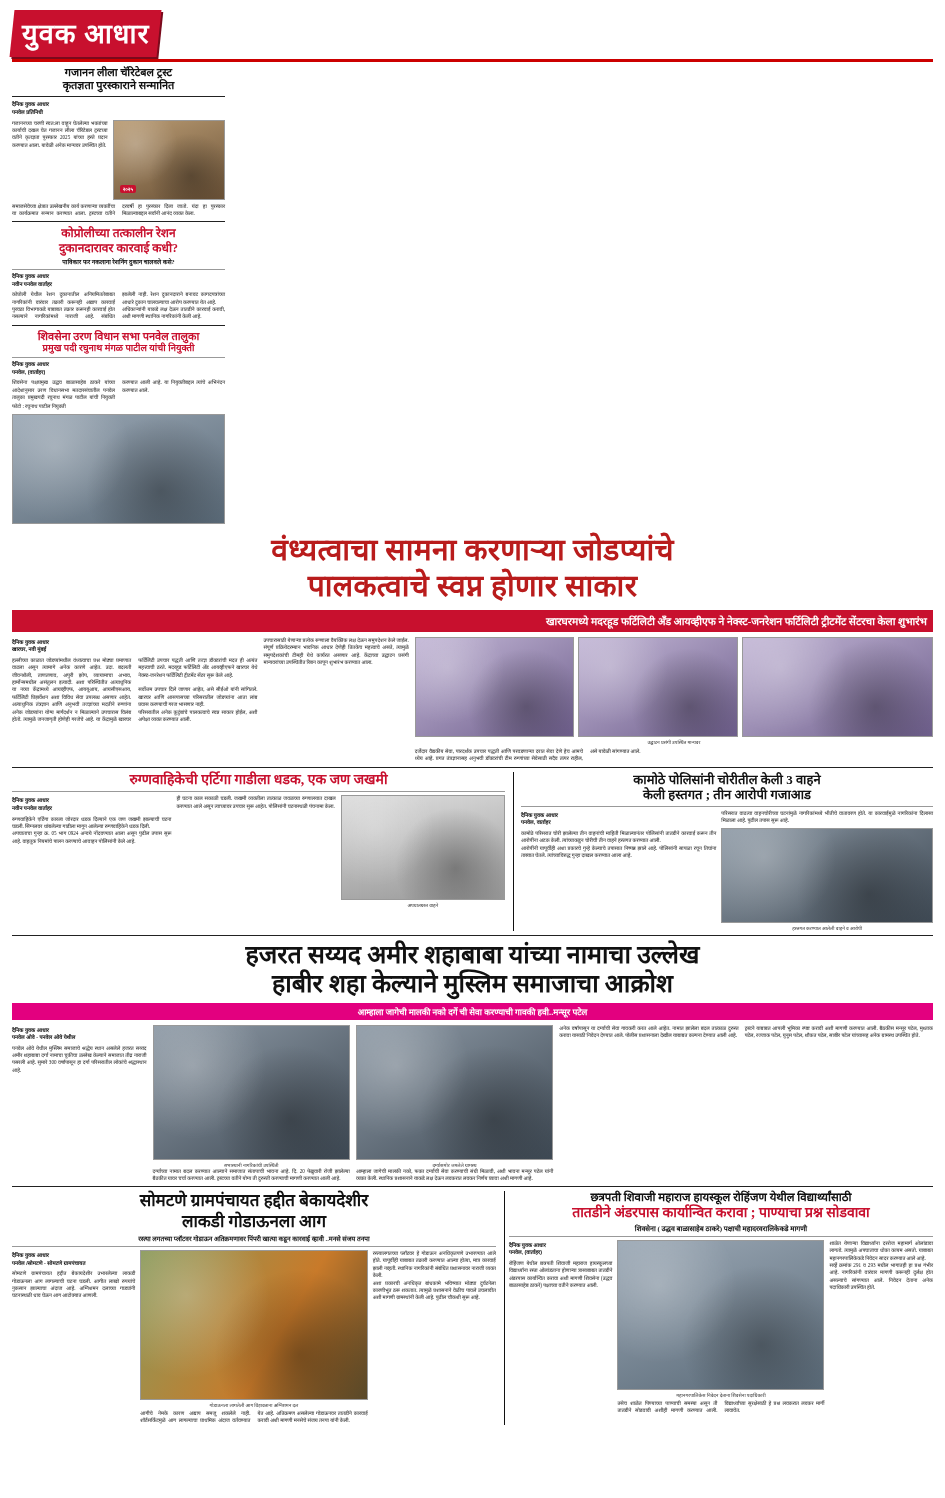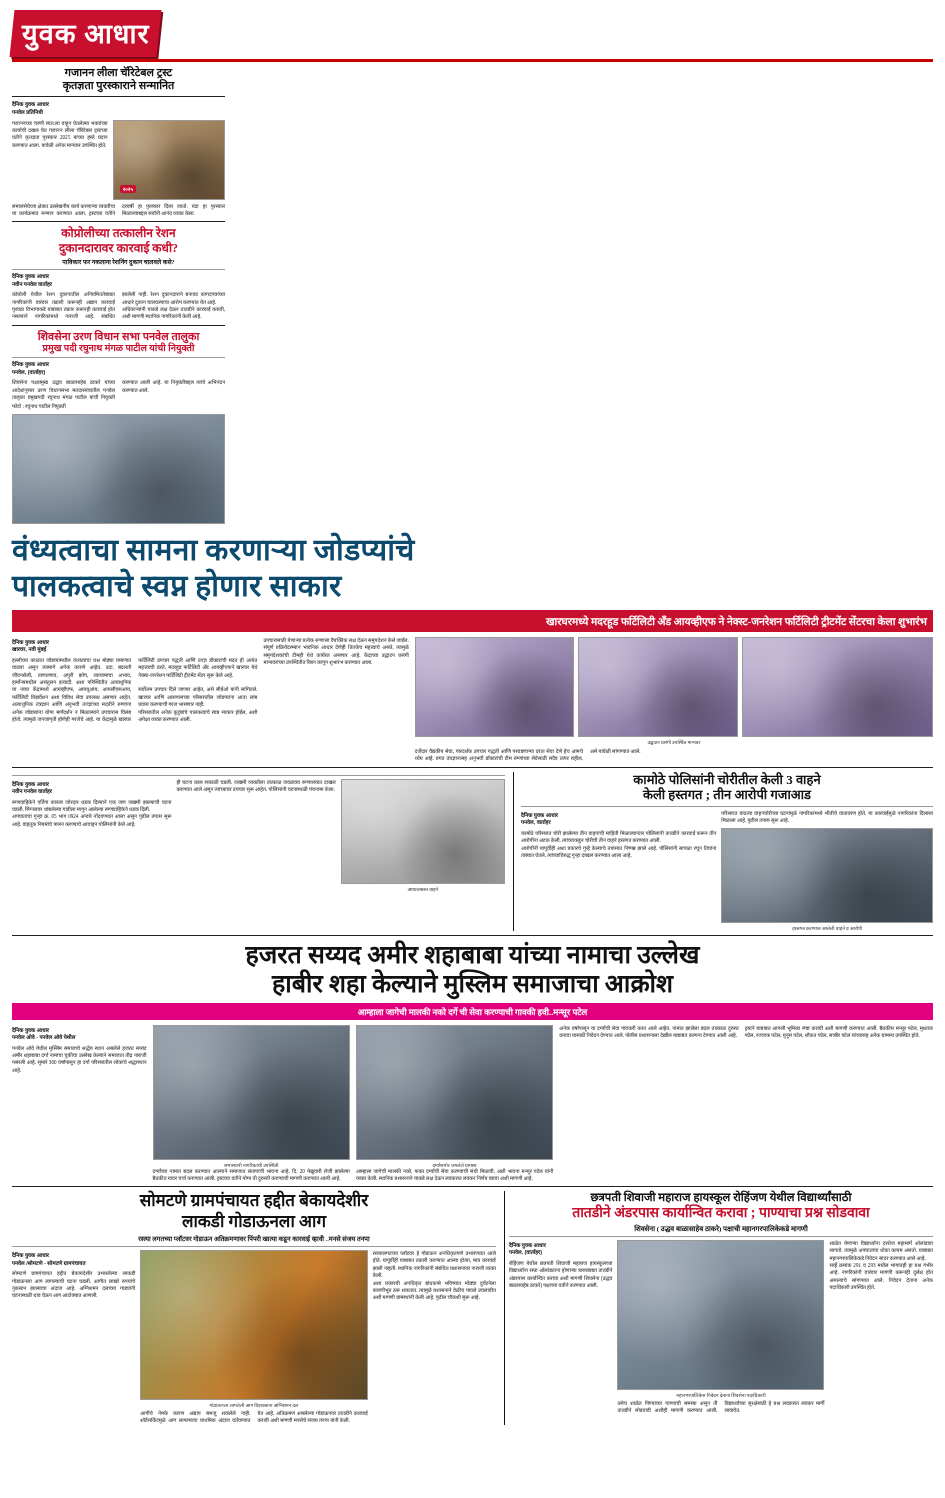--- a/index.html
+++ b/index.html
@@ -86,21 +86,22 @@
     line-height:1.18;
   }
 
   
   .top-area { display:flex; gap:8px;flex-direction:column; }
   .left-col { width: 213px; }
   .center-col { flex:1; }
 
   .lead-headline {
     font-size: 30px;
-    color:#0c4a6e;
+    color:#b91c1c;
+    text-align:center;
     font-weight:bold;
     font-family:"Liberation Serif", serif;
     line-height:1.2;
     letter-spacing: .3px;
   }
   .subbar {
     background:#c8102e;
     color:#fff;
     font-size:10.5px;
     font-weight:bold;
@@ -265,20 +266,21 @@
           <div class="col-text three-col" style="margin-top:3px;">दर्जेदार वैद्यकीय सेवा, पारदर्शक उपचार पद्धती आणि परवडणाऱ्या दरात सेवा देणे हेच आमचे ध्येय आहे. प्रगत तंत्रज्ञानासह अनुभवी डॉक्टरांची टीम रुग्णांच्या सेवेसाठी सदैव तत्पर राहील, असे यावेळी सांगण्यात आले.</div>
         </div>
       </div>
     </div>
   </div>
 
   <div class="hr"></div>
 
   <div style="display:flex;gap:8px;">
     <div style="width:54%;">
+      <div class="sec-title-red" style="font-size:14px;">रुग्णवाहिकेची एर्टिगा गाडीला धडक, एक जण जखमी</div>
       <div class="hr-thin"></div>
       <div style="display:flex;gap:5px;">
         <div style="width:33%;">
           <div class="byline" style="text-align:left;white-space:pre-line;">दैनिक युवक आधार
 नवीन पनवेल वार्ताहर</div>
           <div class="col-text">रुग्णवाहिकेने एर्टिगा कारला जोरदार धडक दिल्याने एक जण जखमी झाल्याची घटना घडली. सिग्नलवर थांबलेल्या गाडीला मागून आलेल्या रुग्णवाहिकेने धडक दिली.</div>
           <div class="col-text">अपघाताचा गुन्हा क्र. 05 भाग 0924 अन्वये नोंदवण्यात आला असून पुढील तपास सुरू आहे. वाहतूक नियमांचे पालन करण्याचे आवाहन पोलिसांनी केले आहे.</div>
         </div>
         <div style="width:33%;">
           <div class="col-text">ही घटना काल सकाळी घडली. जखमी व्यक्तीला तात्काळ जवळच्या रुग्णालयात दाखल करण्यात आले असून त्याच्यावर उपचार सुरू आहेत. पोलिसांनी घटनास्थळी पंचनामा केला.</div>
@@ -365,21 +367,21 @@
         <div style="width:26%;">
           <div class="col-text">रस्त्यालगतच्या प्लॉटवर हे गोडाऊन अनधिकृतपणे उभारण्यात आले होते. यापूर्वीही याबाबत तक्रारी करण्यात आल्या होत्या, मात्र कारवाई झाली नव्हती. स्थानिक नागरिकांनी संबंधित प्रशासनावर नाराजी व्यक्त केली.</div>
           <div class="col-text">अशा प्रकारची अनधिकृत बांधकामे भविष्यात मोठ्या दुर्घटनेला कारणीभूत ठरू शकतात. त्यामुळे प्रशासनाने वेळीच पावले उचलावीत अशी मागणी ग्रामस्थांनी केली आहे. पुढील चौकशी सुरू आहे.</div>
         </div>
       </div>
     </div>
 
     <div style="width:47%;border-left:1px solid #111;padding-left:4px;">
       <div class="sec-title-black" style="font-size:11.5px;">छत्रपती शिवाजी महाराज हायस्कूल रोहिंजण येथील विद्यार्थ्यांसाठी</div>
       <div class="sec-title-black" style="font-size:14px;color:#c8102e;">तातडीने अंडरपास कार्यान्वित करावा ; पाण्याचा प्रश्न सोडवावा</div>
-      <div class="sec-sub" style="font-size:7px;">शिवसेना ( उद्धव बाळासाहेब ठाकरे) पक्षाची महानगरपालिकेकडे मागणी</div>
+      <div class="sec-sub" style="font-size:7px;">शिवसेना ( उद्धव बाळासाहेब ठाकरे) पक्षाची महादरवरालिकेकडे मागणी</div>
       <div class="hr-thin"></div>
       <div style="display:flex;gap:5px;">
         <div style="width:25%;">
           <div class="byline" style="text-align:left;white-space:pre-line;">दैनिक युवक आधार
 पनवेल, (वार्ताहर)</div>
           <div class="col-text">रोहिंजण येथील छत्रपती शिवाजी महाराज हायस्कूलच्या विद्यार्थ्यांना रस्ता ओलांडताना होणाऱ्या त्रासाबाबत तातडीने अंडरपास कार्यान्वित करावा अशी मागणी शिवसेना (उद्धव बाळासाहेब ठाकरे) पक्षाच्या वतीने करण्यात आली.</div>
         </div>
         <div style="width:50%;">
           <div class="photo indoor" style="height:150px;"></div>
           <div class="cap">महानगरपालिकेस निवेदन देताना शिवसेना पदाधिकारी</div>

